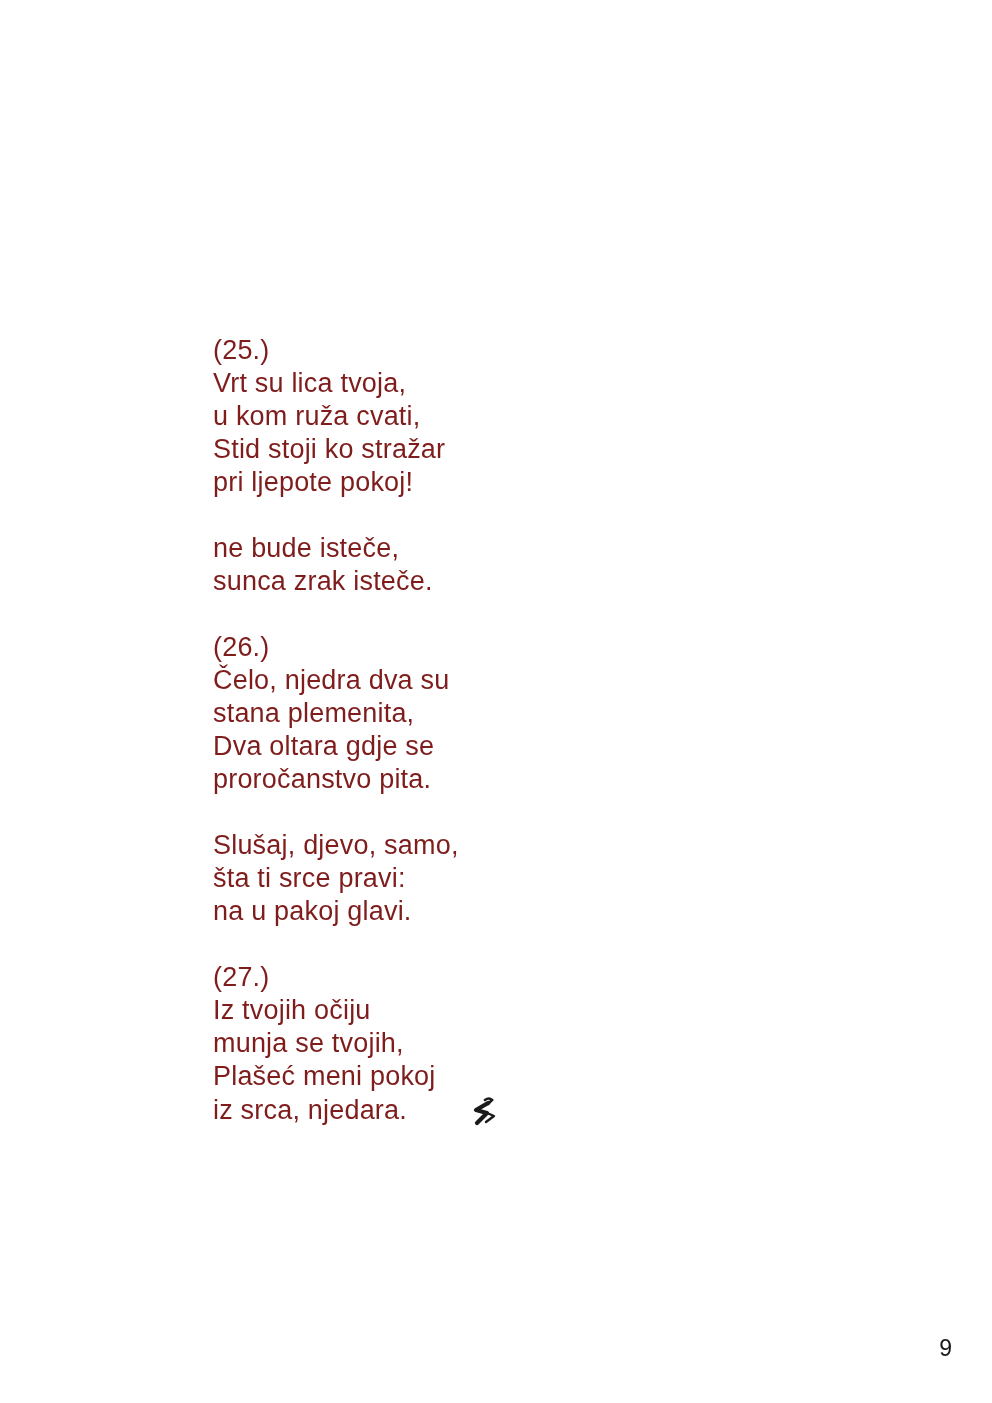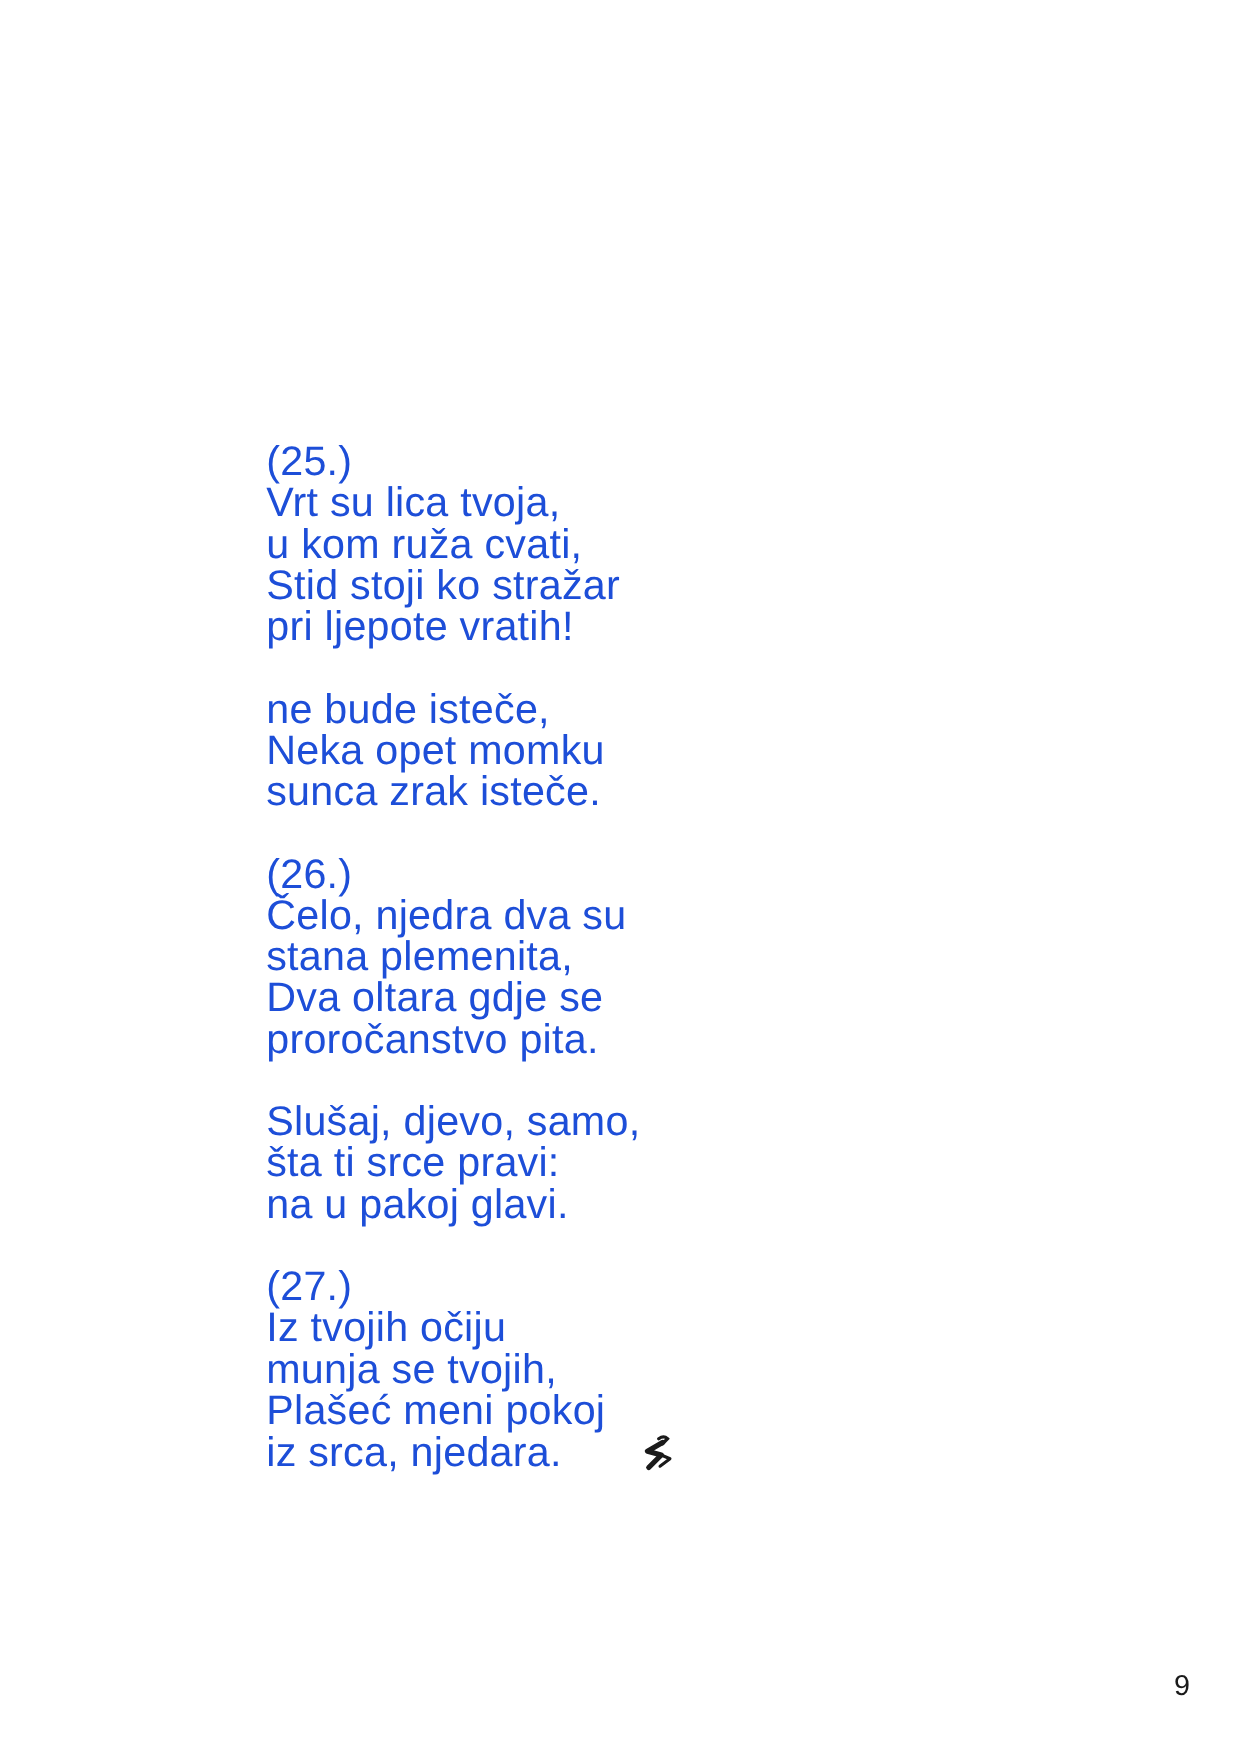--- a/index.html
+++ b/index.html
@@ -16,25 +16,25 @@
     overflow: hidden;
   }
   .page {
     position: absolute;
     inset: 0;
     background: #ffffff;
   }
   .poem-block {
     position: absolute;
     left: 213px;
-    top: 352px;
-    font-size: 33px;
+    top: 334px;
+    font-size: 27px;
     line-height: 33px;
     letter-spacing: 0.2px;
-    color: #1d4ed8;
+    color: #7f1d1d;
   }
   .stanza {
     margin: 0 0 33px 0;
   }
   .stanza:last-child {
     margin-bottom: 3px;
   }
   .stanza-number,
   .poem-line {
     white-space: nowrap;
@@ -65,26 +65,25 @@
 
 <div class="page">
 
   <div class="poem-block">
 
     <div class="stanza">
       <div class="stanza-number">(25.)</div>
       <div class="poem-line">Vrt su lica tvoja,</div>
       <div class="poem-line">u kom ruža cvati,</div>
       <div class="poem-line">Stid stoji ko stražar</div>
-      <div class="poem-line">pri ljepote vratih!</div>
+      <div class="poem-line">pri ljepote pokoj!</div>
     </div>
 
     <div class="stanza">
       <div class="poem-line">ne bude isteče,</div>
-      <div class="poem-line">Neka opet momku</div>
       <div class="poem-line">sunca zrak isteče.</div>
     </div>
 
     <div class="stanza">
       <div class="stanza-number">(26.)</div>
       <div class="poem-line">Čelo, njedra dva su</div>
       <div class="poem-line">stana plemenita,</div>
       <div class="poem-line">Dva oltara gdje se</div>
       <div class="poem-line">proročanstvo pita.</div>
     </div>

